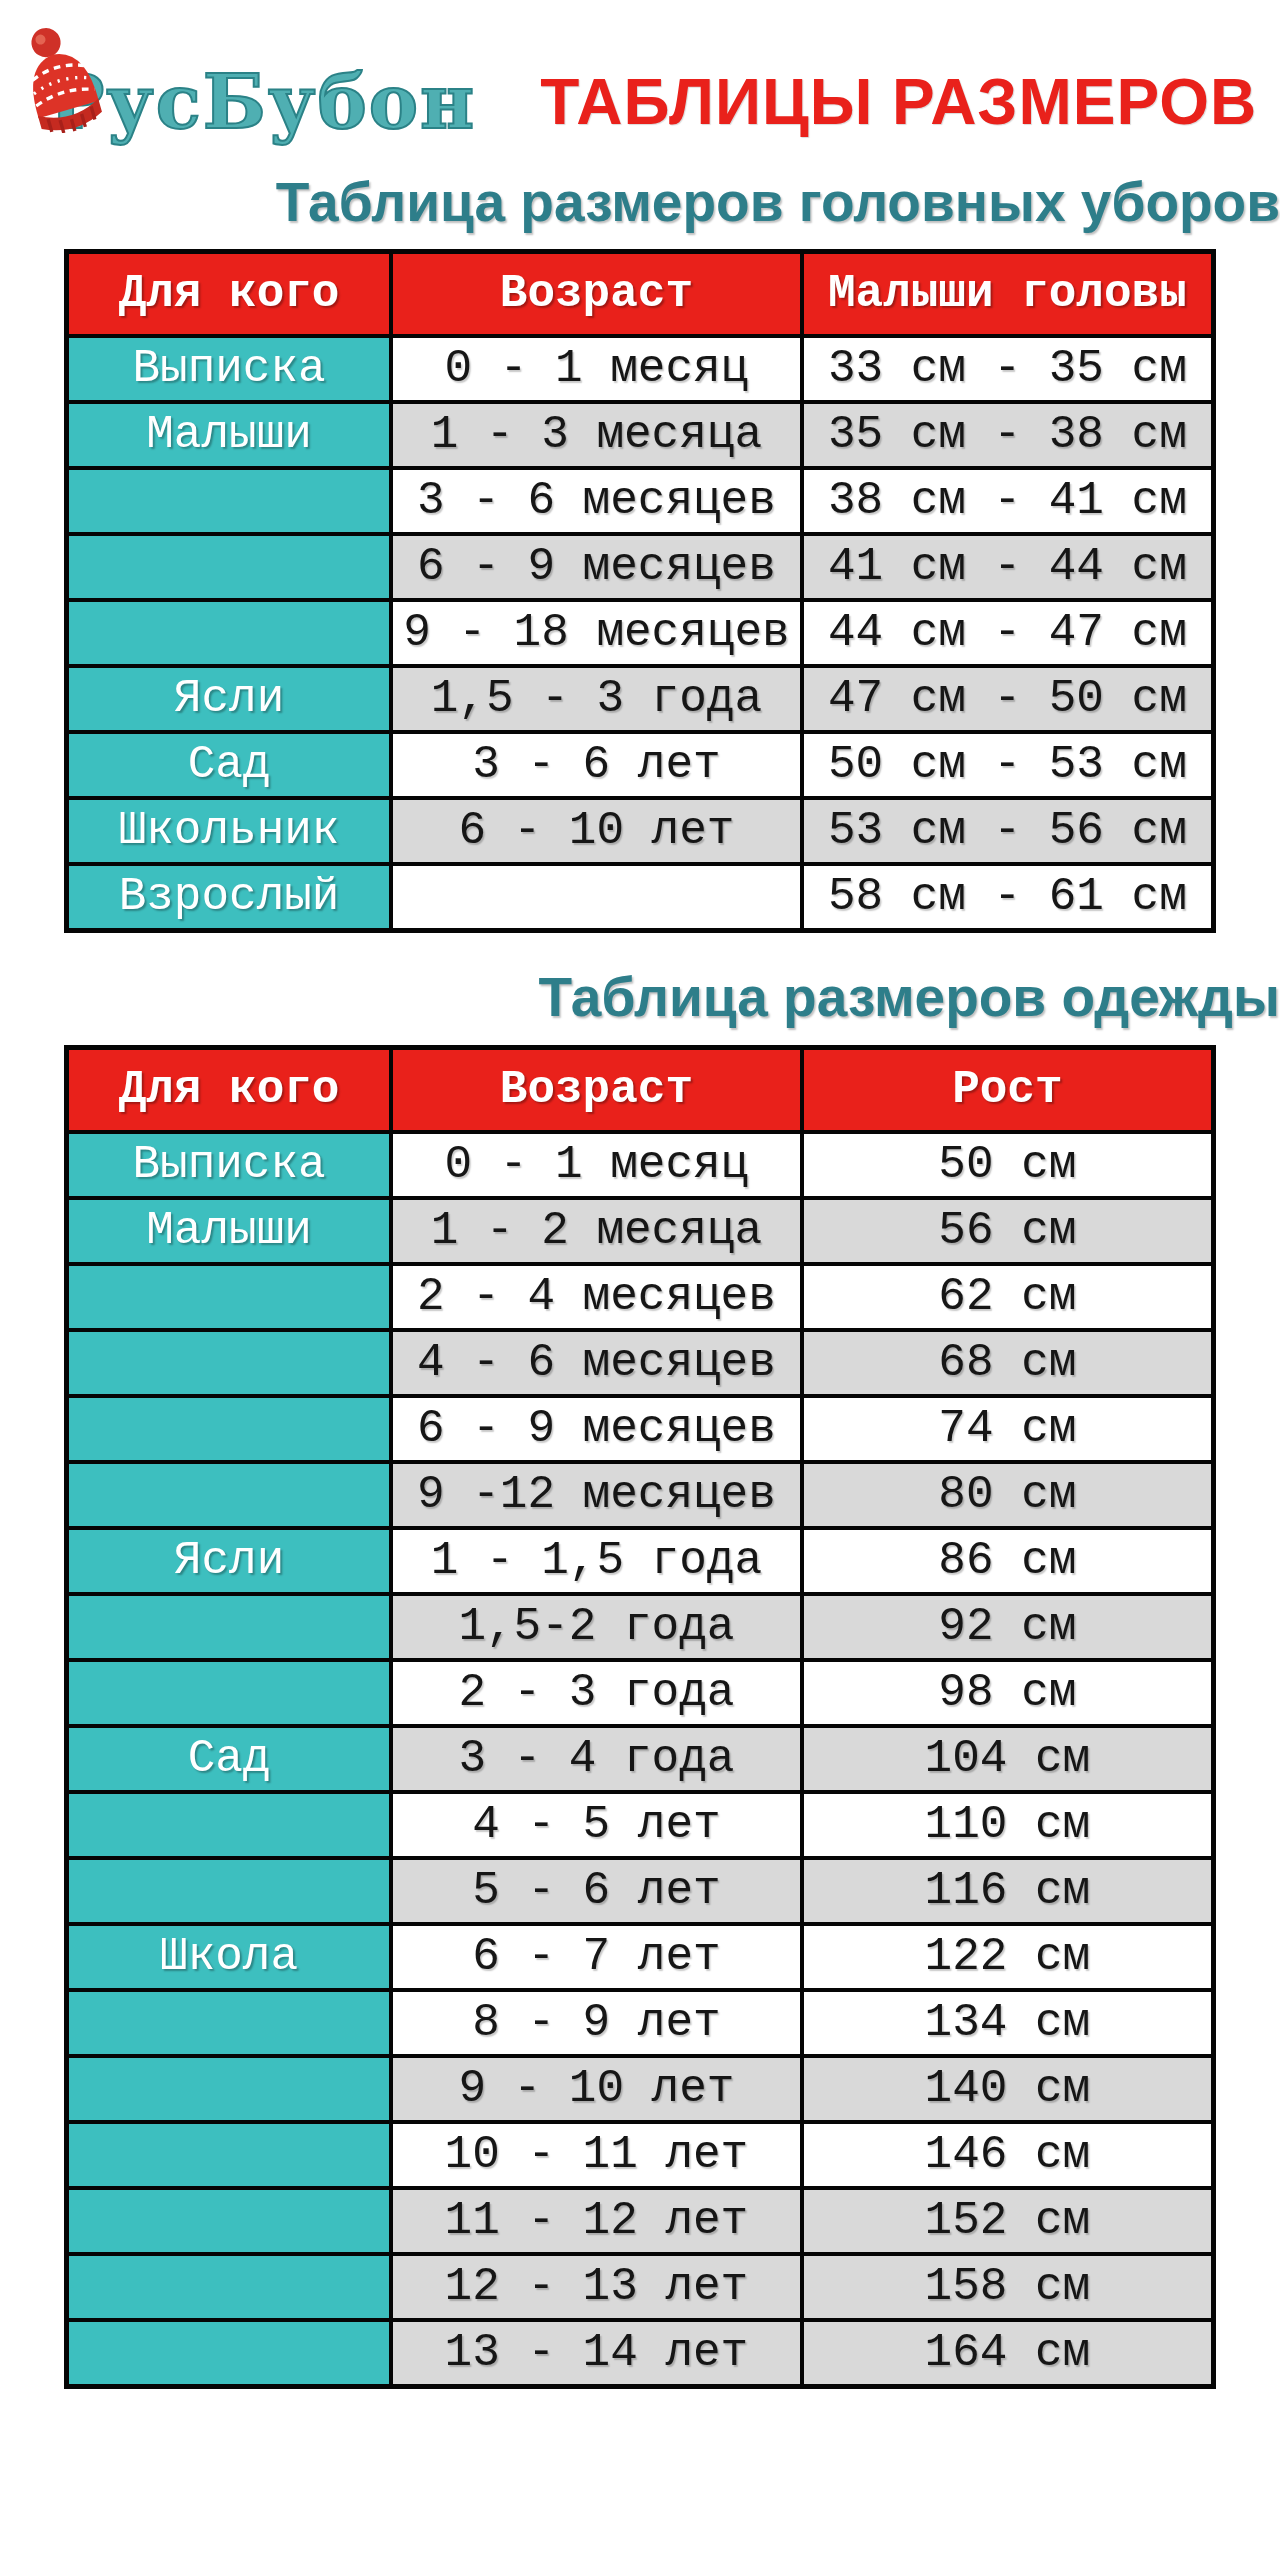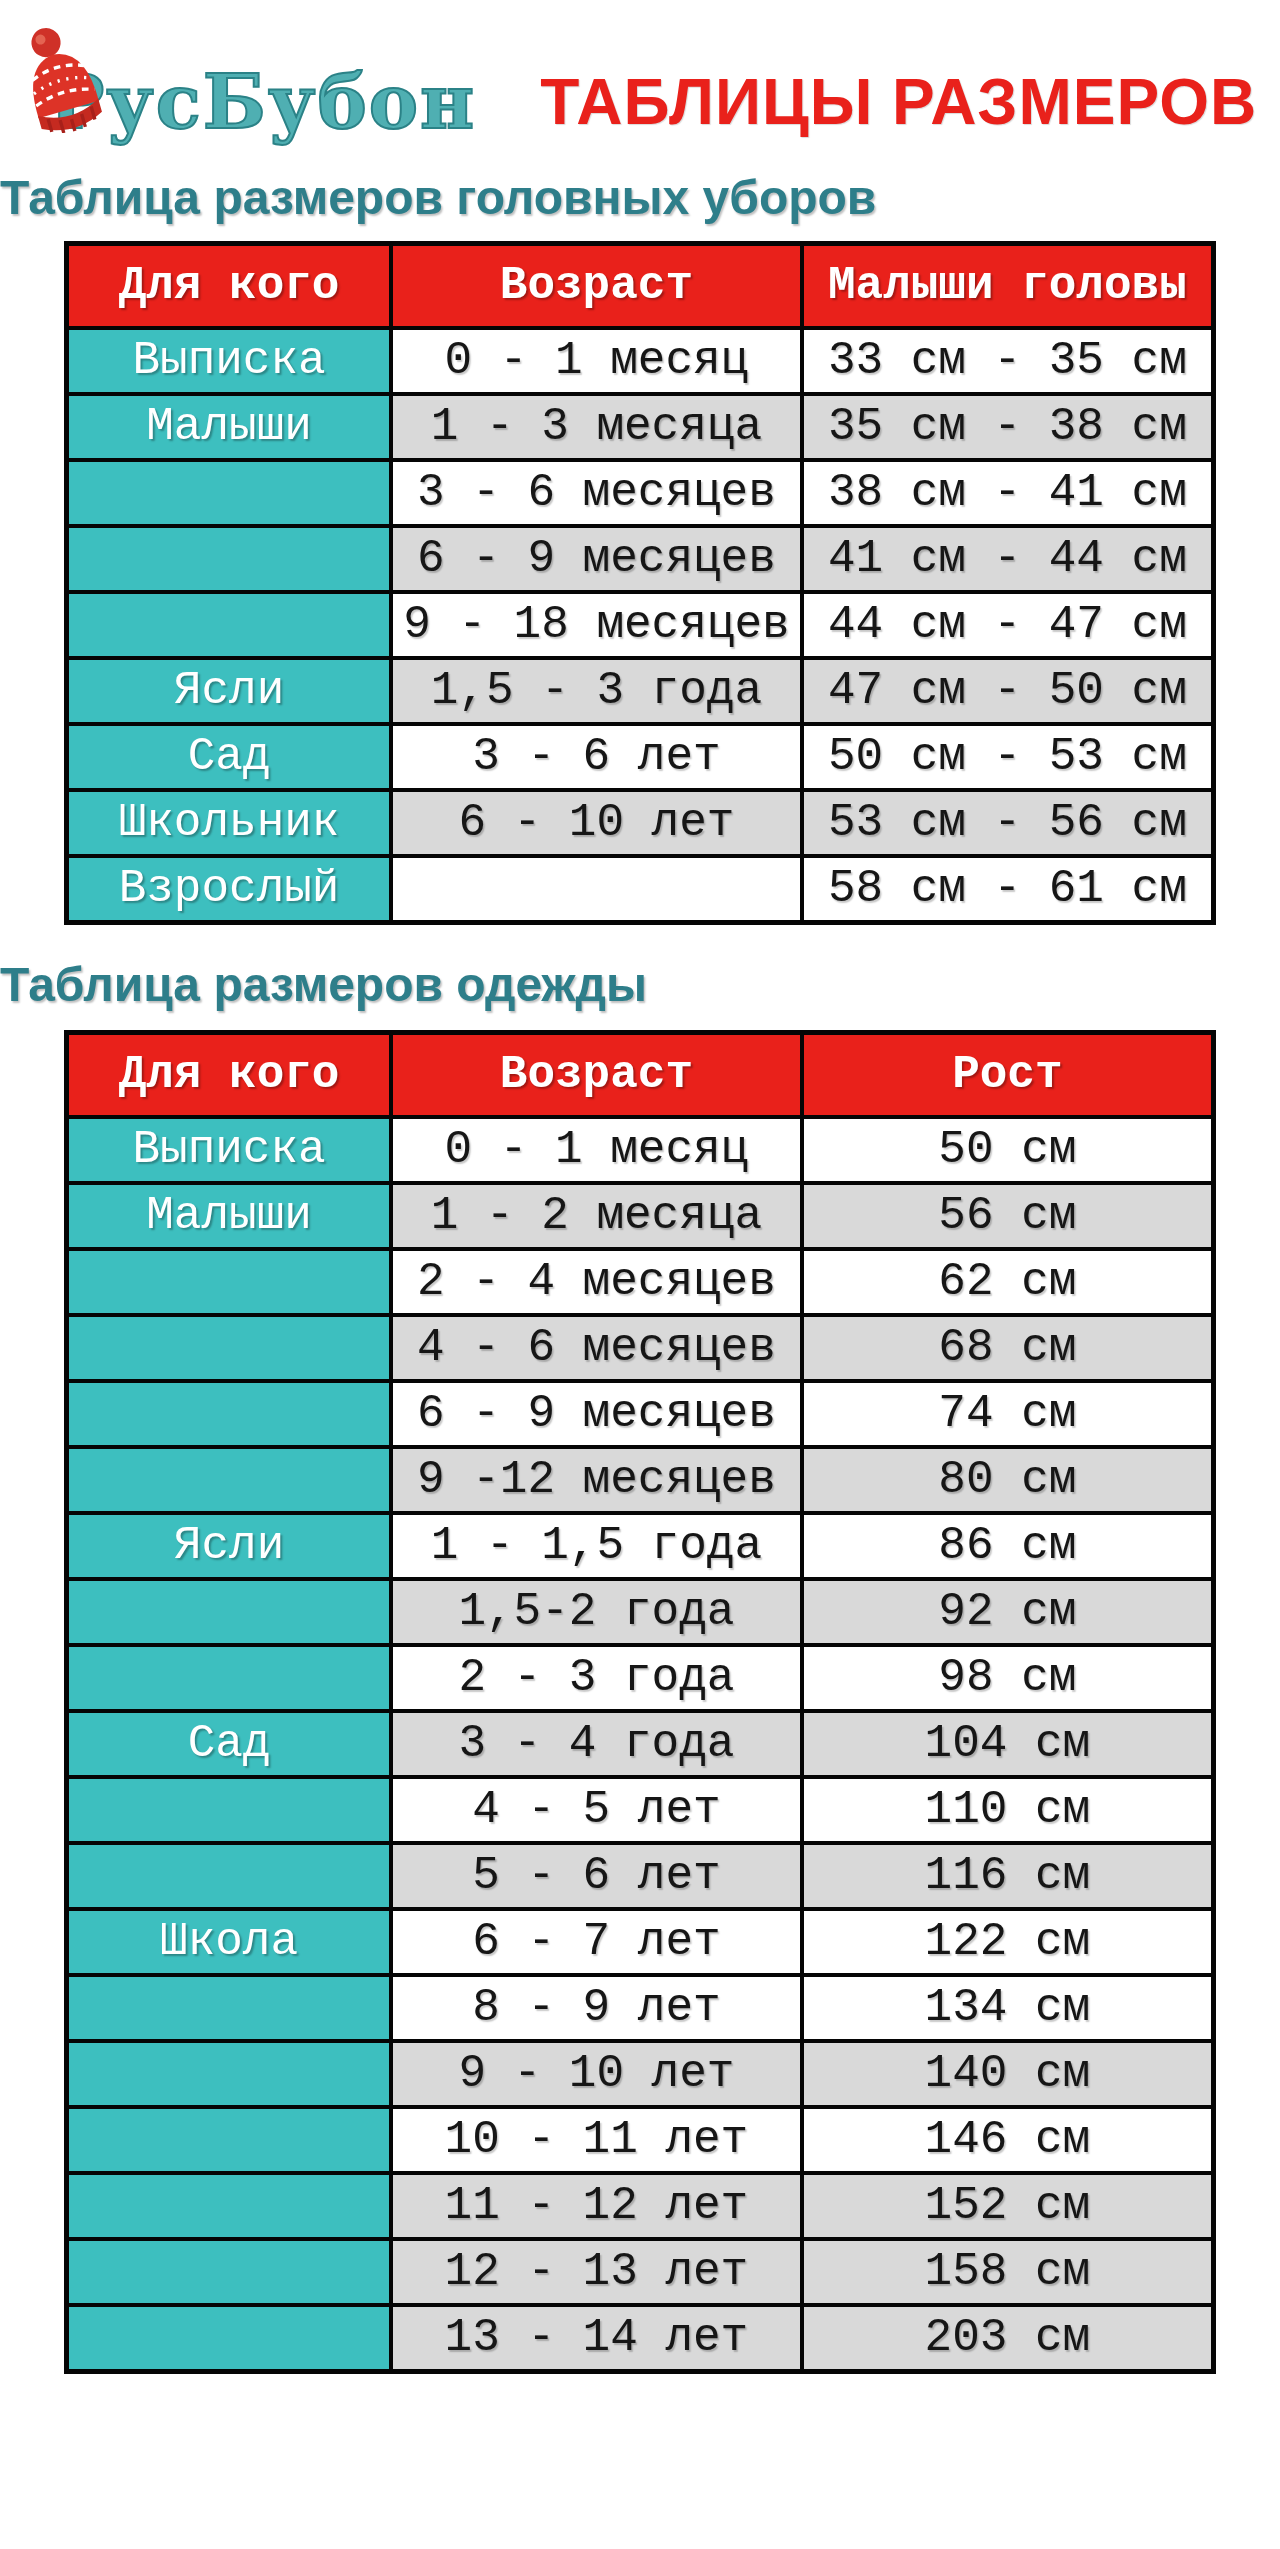--- a/index.html
+++ b/index.html
@@ -16,21 +16,21 @@
     letter-spacing:2px;white-space:nowrap;
   }
   .hat{position:absolute;left:-18px;top:-44px;width:112px;height:112px;}
   .main-title{
     font-size:64px;font-weight:700;color:var(--main_title_red,#e9211b);
     letter-spacing:1px;white-space:nowrap;text-shadow:1px 1px 1px rgba(0,0,0,.15);margin-left:12px;
   }
 
   
   .section-title{
-    text-align:left;font-size:48px;font-weight:700;
+    text-align:right;font-size:55px;font-weight:700;
     color:var(--section_title,#2e7e8a);text-shadow:1.5px 1.5px 2px rgba(0,0,0,.25);
     line-height:1.1;
   }
   #title-hats{margin:2px 0 16px;}
   #title-clothes{margin:34px 0 18px;}
 
   
   table.size-table{
     border-collapse:collapse;margin:0 auto;width:1152px;table-layout:fixed;
     border:5px solid var(--border_black,#050505);
@@ -247,18 +247,18 @@
           <td>152 см</td>
         </tr>
         <tr class="gray">
           <td class="who"></td>
           <td>12 - 13 лет</td>
           <td>158 см</td>
         </tr>
         <tr class="gray">
           <td class="who"></td>
           <td>13 - 14 лет</td>
-          <td>203 см</td>
+          <td>164 см</td>
         </tr>
       </tbody>
   </table>
 
 </div>
 
 </body></html>

